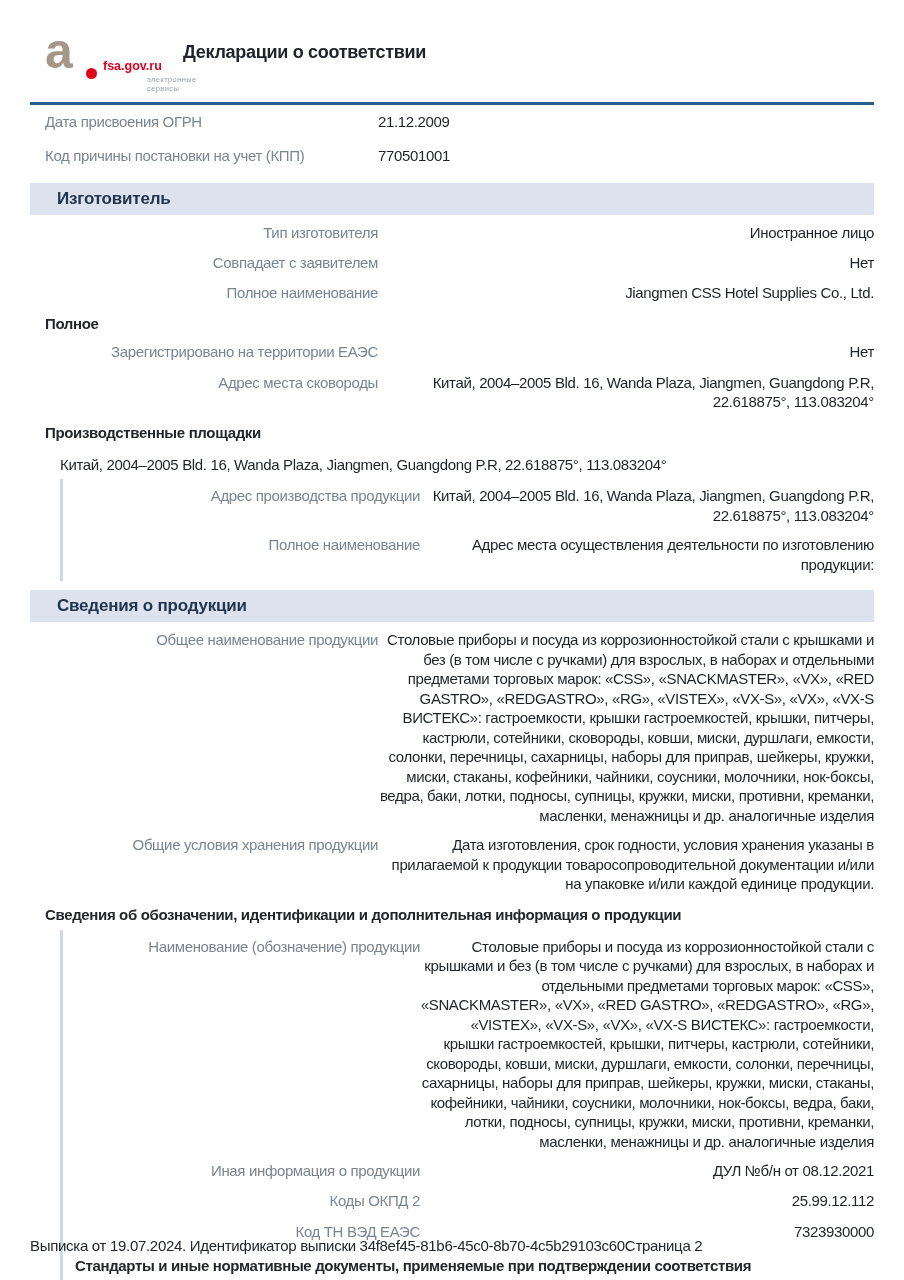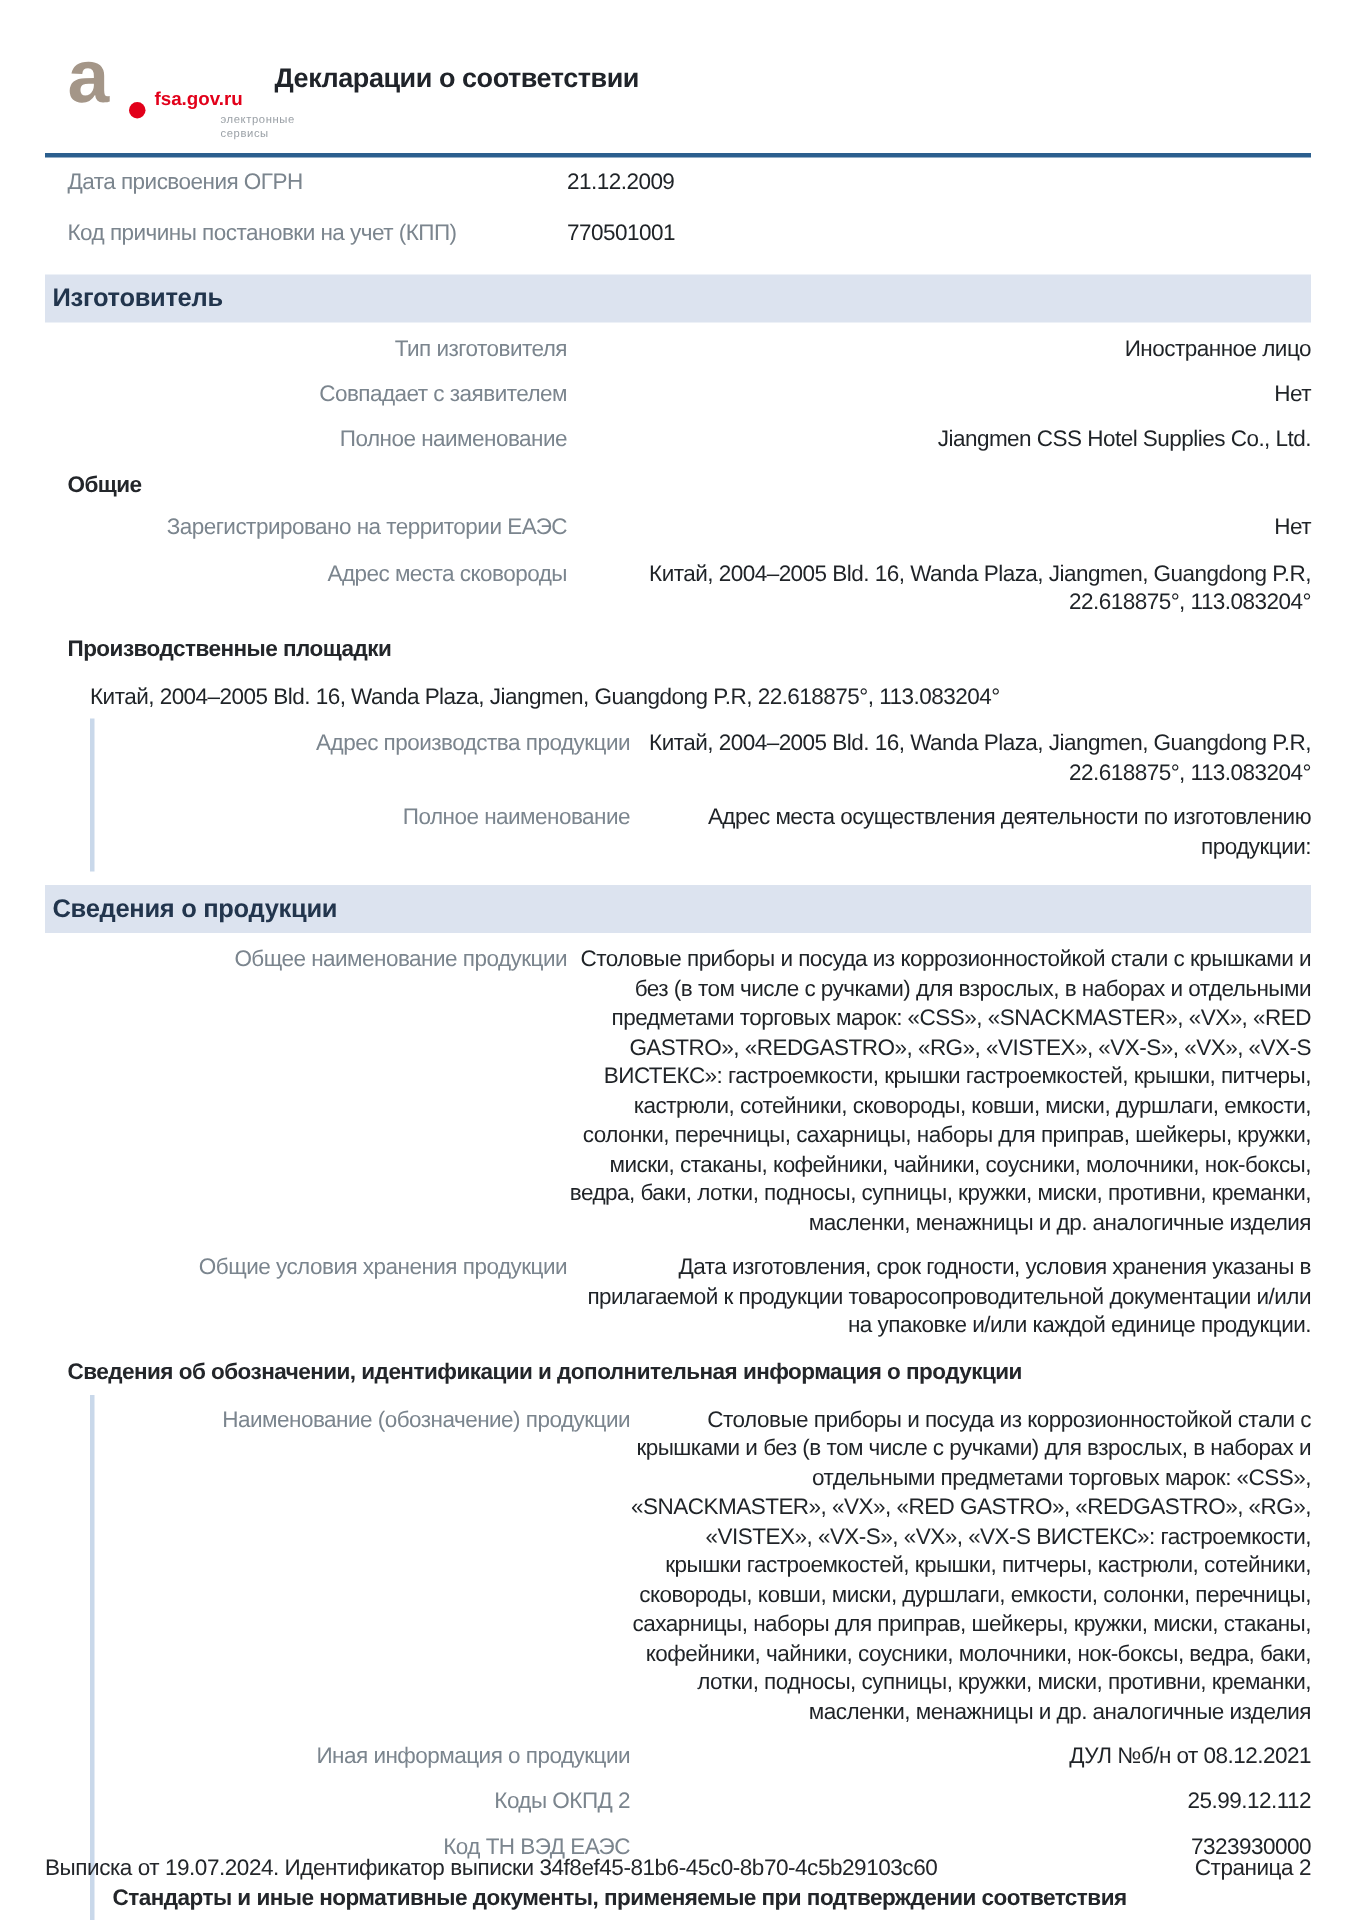--- a/index.html
+++ b/index.html
@@ -19,29 +19,29 @@
   .logo-tagline{color:#9aa0a6;font-size:7.5px;margin-top:2px;letter-spacing:0.4px;margin-left:44px;}
   .doc-title{font-size:18px;font-weight:bold;margin:8px 0 0 0;color:#20242a;letter-spacing:-0.3px;}
   
   .content{margin:0 30px;}
   .top-rule{border-top:3px solid #2b5f8e;margin-top:8px;}
   .kv{display:grid;grid-template-columns:333px 1fr;padding:7px 0 7px 15px;}
   .kv-label{color:#7b858e;line-height:1.35;}
   .kv-value{color:#1f2327;line-height:1.3;}
   .m-rows .kv{padding:5px 0 5px 15px;text-align:right;}
   .section-band{background:#dce3ef;color:#22354d;font-weight:bold;font-size:17px;
-                letter-spacing:-0.2px;padding:6px 5px;margin-top:9px;margin-bottom:3px;}
+                letter-spacing:-0.2px;padding:6px 27px;margin-top:9px;margin-bottom:3px;}
   .subhead{font-weight:bold;color:#23262a;padding:7px 0 5px 15px;}
   .plain-line{padding:9px 0 3px 30px;line-height:1.3;}
   .indent-block{margin-left:30px;border-left:3px solid #c9d8ea;padding:2px 0 2px 12px;margin-top:2px;}
   .indent-block .kv{grid-template-columns:345px 1fr;padding:5px 0;}
   .indent-block .subhead{padding-left:0;padding-top:10px;}
   
   .doc-footer{position:absolute;left:30px;right:30px;bottom:26px;display:flex;
-              justify-content:space-between;font-size:15px;color:#23262a;letter-spacing:-0.3px;}
+              font-size:15px;color:#23262a;letter-spacing:-0.3px;}
 </style>
 </head>
 <body>
 
 <div class="page">
 
   <header class="doc-header">
     <div class="logo">
       <span class="logo-glyph">а</span>
       <span class="logo-dot"></span>
@@ -77,21 +77,21 @@
       </div>
       <div class="kv">
         <div class="kv-label">Совпадает с заявителем</div>
         <div class="kv-value">Нет</div>
       </div>
       <div class="kv">
         <div class="kv-label">Полное наименование</div>
         <div class="kv-value">Jiangmen CSS Hotel Supplies Co., Ltd.</div>
       </div>
 
-      <div class="subhead">Общие</div>
+      <div class="subhead">Полное</div>
 
       <div class="kv">
         <div class="kv-label">Зарегистрировано на территории ЕАЭС</div>
         <div class="kv-value">Нет</div>
       </div>
       <div class="kv">
         <div class="kv-label">Адрес места сковороды</div>
         <div class="kv-value">Китай, 2004–2005 Bld. 16, Wanda Plaza, Jiangmen, Guangdong P.R, 22.618875°, 113.083204°</div>
       </div>
 

